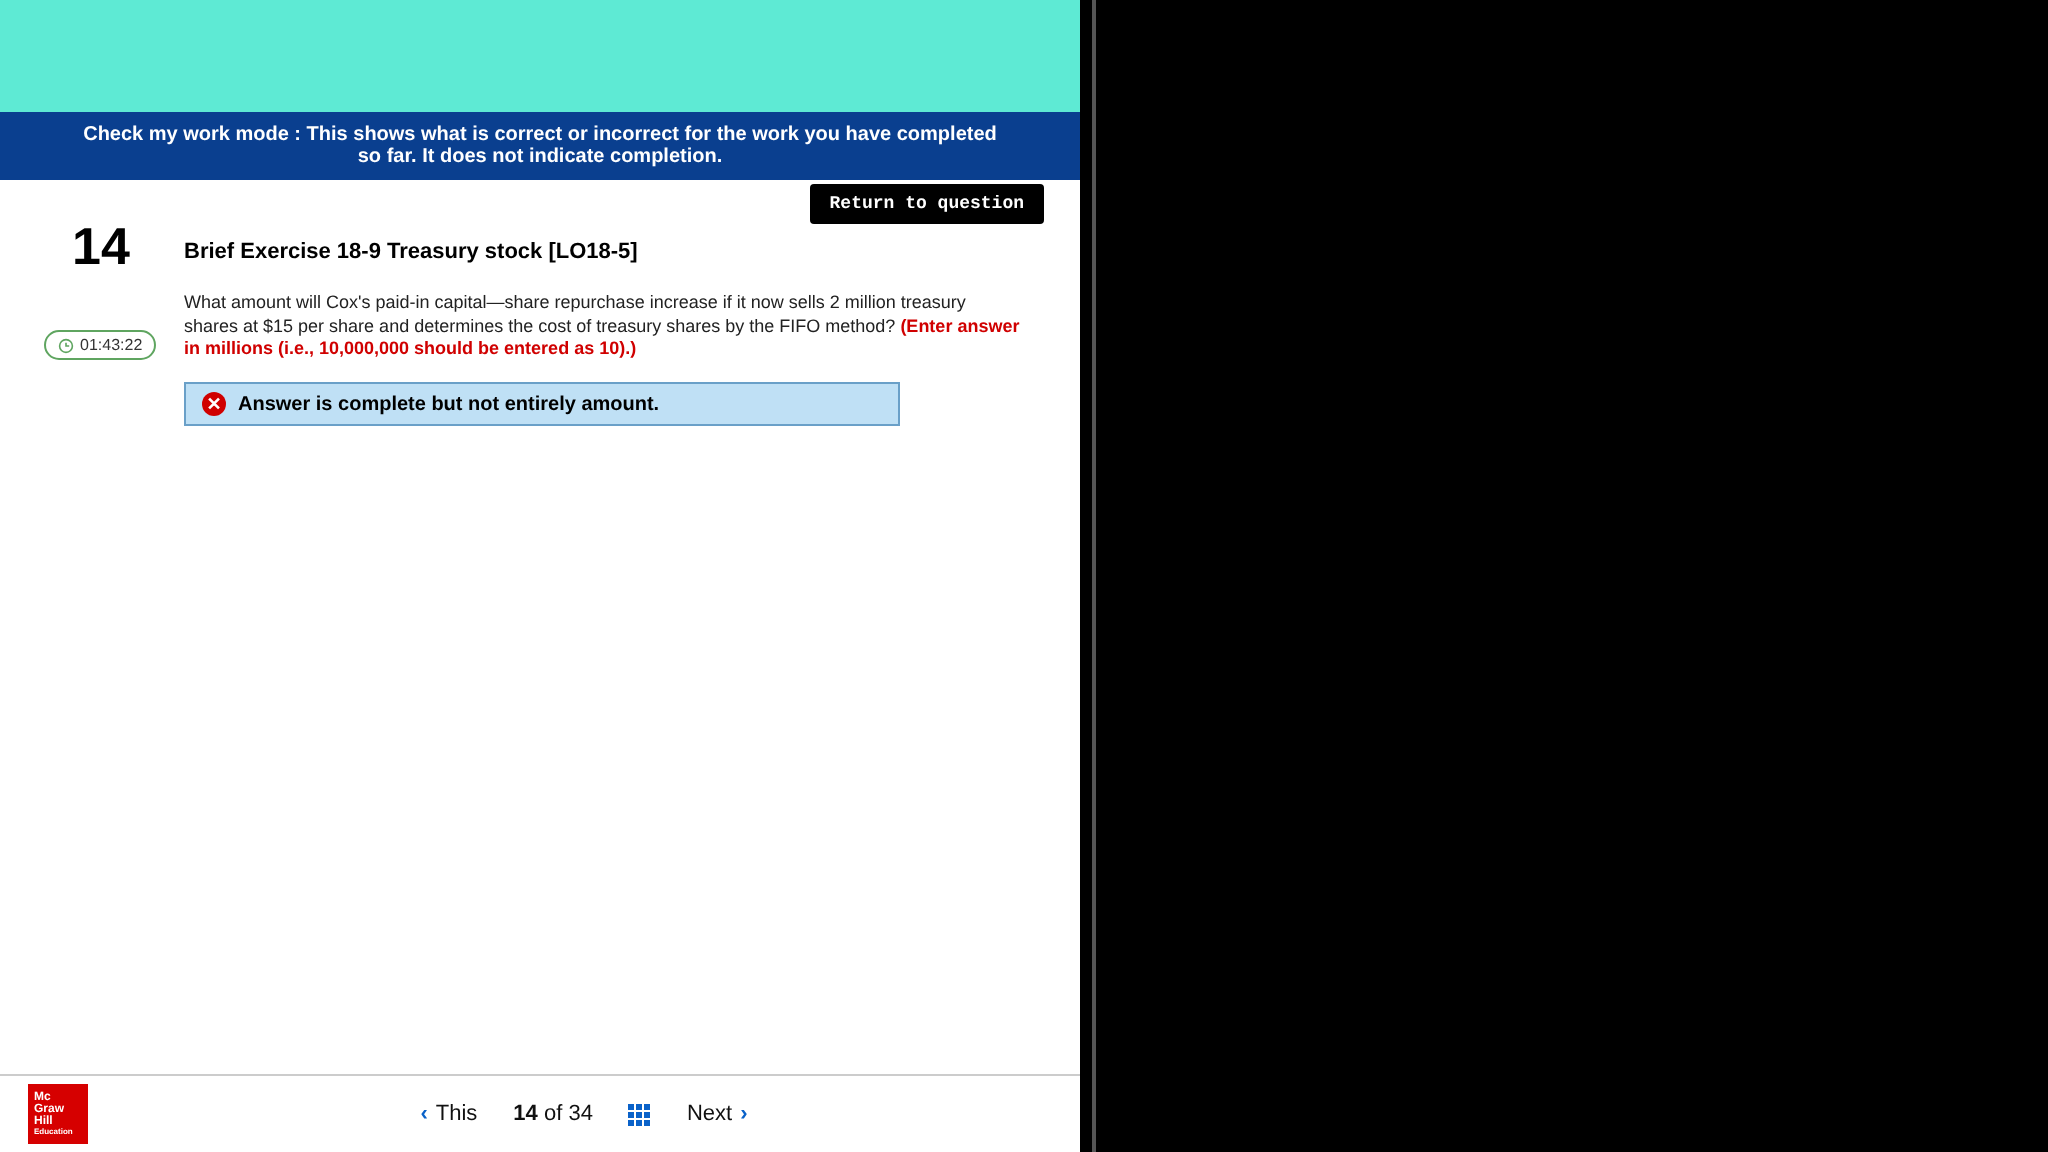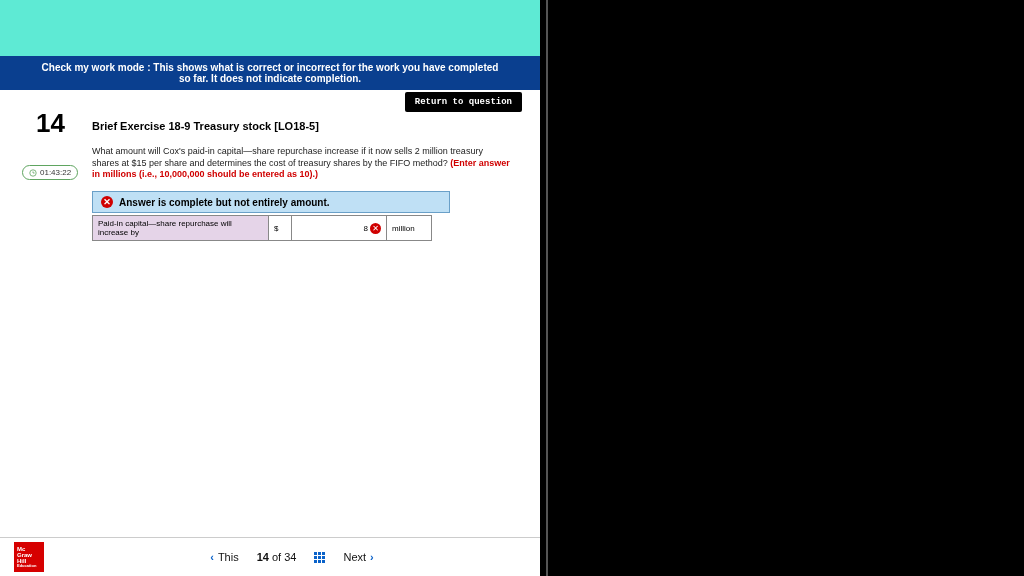--- a/index.html
+++ b/index.html
@@ -70,32 +70,20 @@
 
       <div class="para">
         <span>What amount will Cox's paid-in capital—share repurchase increase if it now sells 2 million treasury shares at $15 per share and determines the cost of treasury shares by the FIFO method? </span><span class="red">(Enter answer in millions (i.e., 10,000,000 should be entered as 10).)</span>
       </div>
 
       <div class="ans-bar">
         <span class="xcirc">✕</span>
         <span>Answer is complete but not entirely amount.</span>
       </div>
 
-      <table class="anstab">
-        <tbody>
-            <tr>
-          <td class="rowlabel">Paid-in capital—share repurchase will increase by</td>
-          <td style="width:12px">$</td>
-          <td class="valcell">
-            <span>8</span><span class="marker">✕</span>
-          </td>
-          <td style="width:34px">million</td>
-        </tr>
-      </tbody>
-        </table>
     </div>
 
     <div class="footer">
       <div class="logo">
         <span>Mc</span>
         <span>Graw</span>
         <span>Hill</span>
         <span style="font-size:4px">Education</span>
       </div>
       <div class="navwrap">

